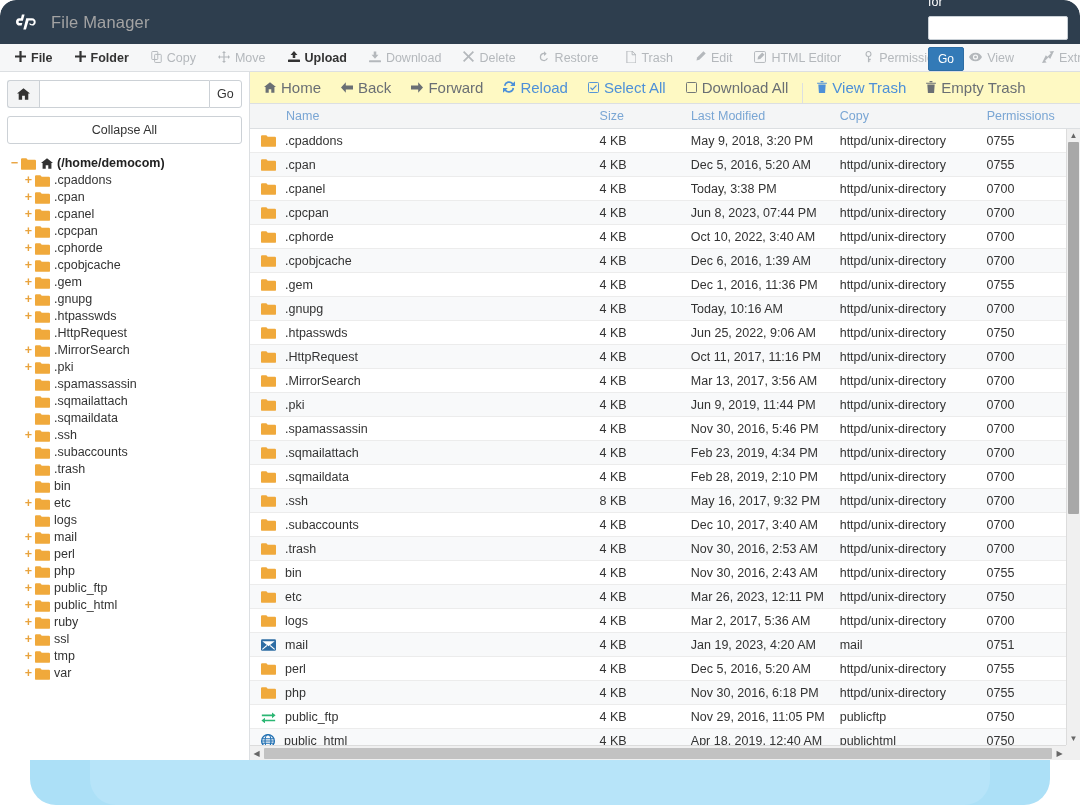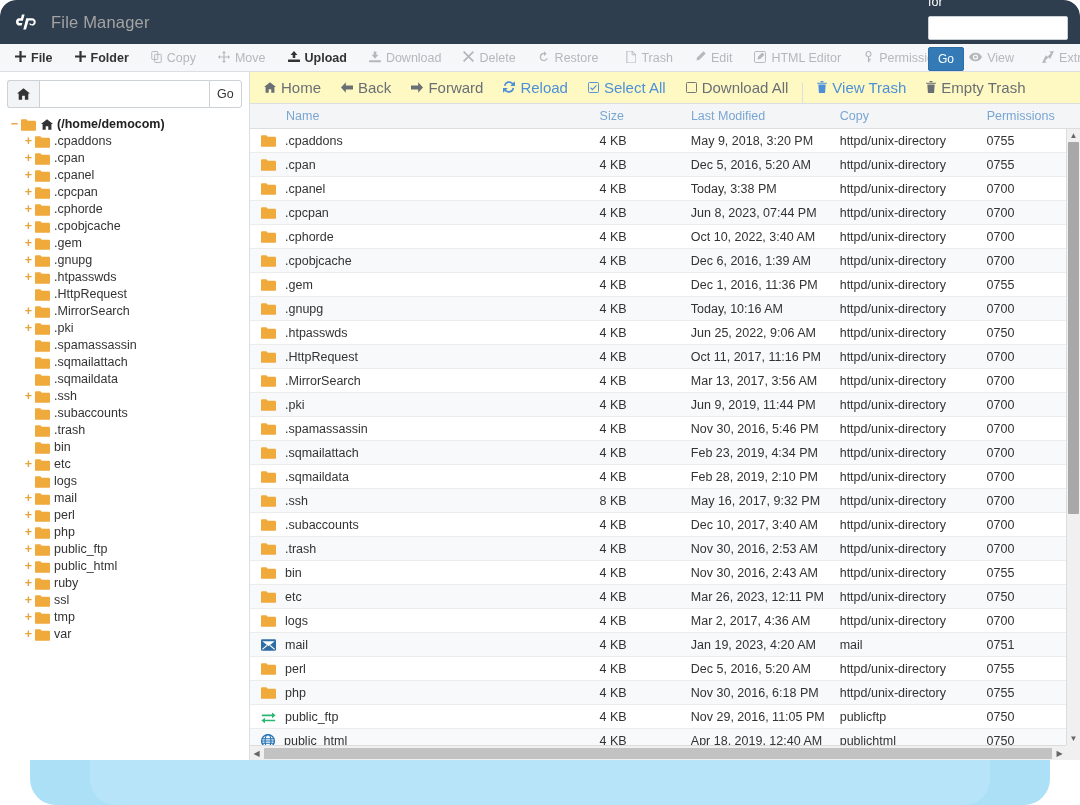--- a/index.html
+++ b/index.html
@@ -337,20 +337,21 @@
     <div id="sidebar">
       <div id="path-row">
         <div id="path-home-btn">
           <svg width="13" height="12" viewBox="0 0 16 14">
               <path d="M8 0L0 6.4h2.1V14h4.2V9.2h3.4V14h4.2V6.4H16z" fill="#333"></path>
             </svg>
         </div>
         <input id="path-input" type="text" value="" placeholder="" style="">
         <div id="path-go">Go</div>
       </div>
+      <div id="collapse-all">Collapse All</div>
       <div id="tree">
           <div class="tnode root" style="padding-left: 2px;">
             <span class="expander">−</span>
             <span class="fico">
               <svg width="15" height="12" viewBox="0 0 18 14">
                 <path d="M0 1.4A1.4 1.4 0 011.4 0h5l1.7 2h8.5A1.4 1.4 0 0118 3.4v9.2A1.4 1.4 0 0116.6 14H1.4A1.4 1.4 0 010 12.6z" fill="#f0a93b"></path>
               </svg>
             </span>
             <span class="fico">
               <svg width="12" height="11" viewBox="0 0 16 14">
@@ -993,21 +994,21 @@
             <div class="frow">
               <div class="c-name">
                 <span style="display:inline-flex">
                   <svg width="15" height="12" viewBox="0 0 18 14">
                     <path d="M0 1.4A1.4 1.4 0 011.4 0h5l1.7 2h8.5A1.4 1.4 0 0118 3.4v9.2A1.4 1.4 0 0116.6 14H1.4A1.4 1.4 0 010 12.6z" fill="#f0a93b"></path>
                   </svg>
                 </span>
                 <span>logs</span>
               </div>
               <div class="c-size">4 KB</div>
-              <div class="c-mod">Mar 2, 2017, 4:36 AM</div>
+              <div class="c-mod">Mar 2, 2017, 5:36 AM</div>
               <div class="c-type">httpd/unix-directory</div>
               <div class="c-perm">0700</div>
             </div>
             <div class="frow">
               <div class="c-name">
                 <span style="display:inline-flex">
                   <svg width="15" height="12" viewBox="0 0 18 14">
                     <rect x="0" y="0" width="18" height="14" rx="1.6" fill="#2e6da4"></rect>
                     <path d="M1.6 2.6L9 8.6l7.4-6z" fill="#ffffff"></path>
                     <path d="M1.6 12.2l5.4-4.6M16.4 12.2L11 7.6" stroke="#ffffff" stroke-width="1.3" fill="none"></path>

